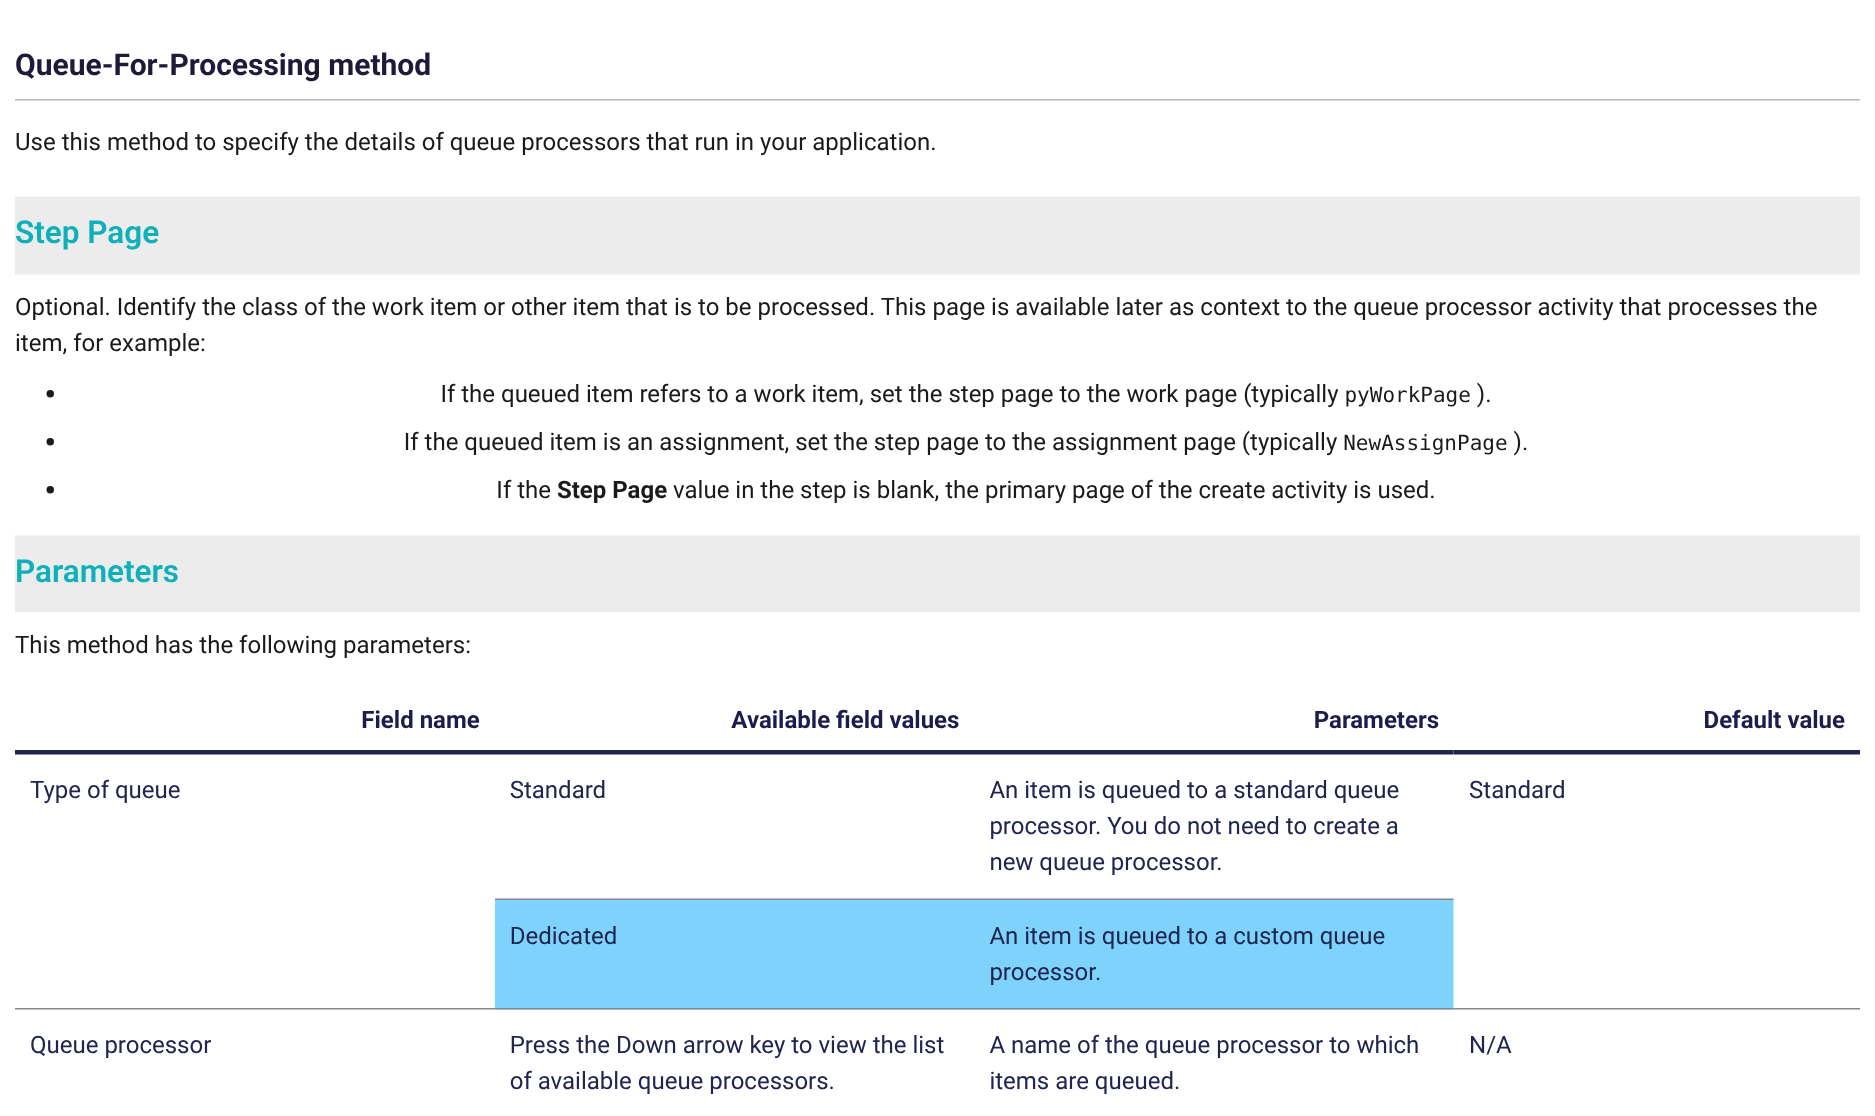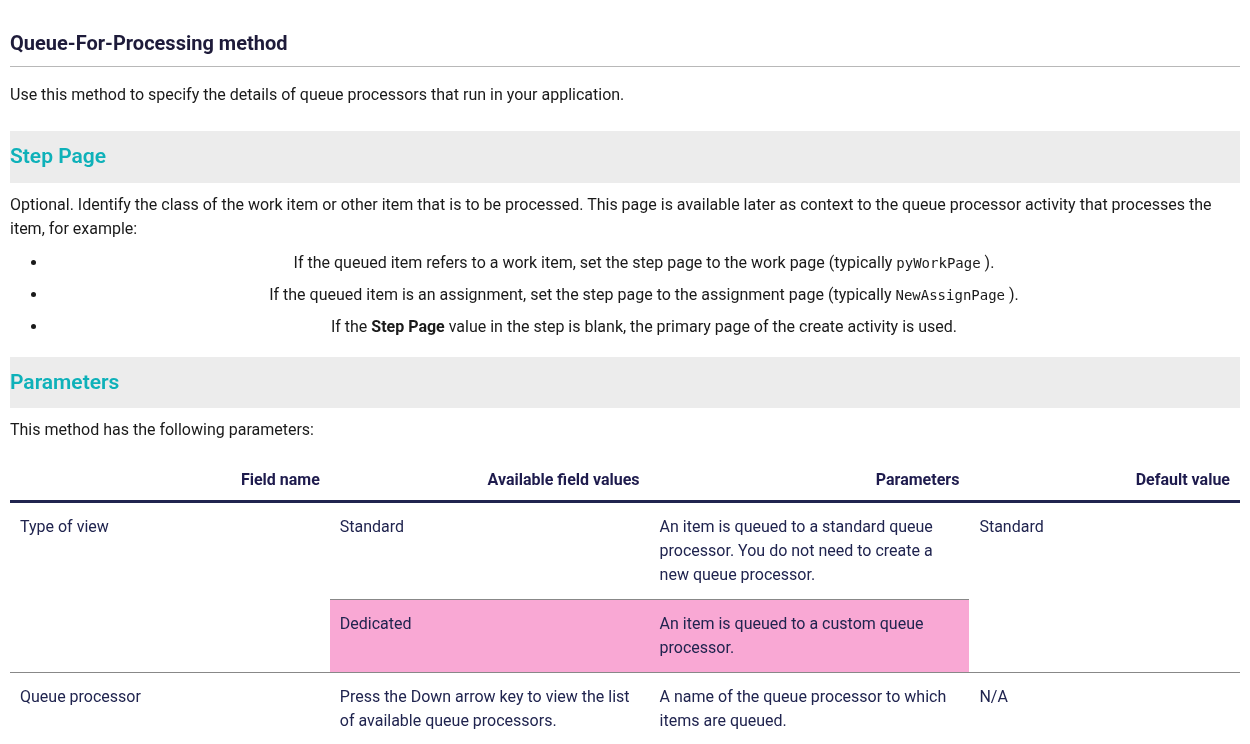--- a/index.html
+++ b/index.html
@@ -60,21 +60,21 @@
       padding: 12px 10px;
       vertical-align: top;
       border-bottom: 1px solid #888;
       color: #20244f;
     }
     
     .sub-divider {
       border-top: 1px solid #888;
     }
     .sub-shaded {
-      background: #f9a8d4;
+      background: #7dd3fc;
     }
     
     col.c1 { width: 26%; }
     col.c2 { width: 26%; }
     col.c3 { width: 26%; }
     col.c4 { width: 22%; }
   </style>
 </head>
 <body>
 
@@ -110,21 +110,21 @@
   <thead>
     <tr>
       <th>Field name</th>
       <th>Available field values</th>
       <th>Parameters</th>
       <th>Default value</th>
     </tr>
   </thead>
   <tbody>
     <tr>
-      <td rowspan="2">Type of view</td>
+      <td rowspan="2">Type of queue</td>
       <td style="border-bottom:none;">Standard</td>
       <td style="border-bottom:none;">An item is queued to a standard queue processor. You do not need to create a new queue processor.</td>
       <td rowspan="2">Standard</td>
     </tr>
     <tr>
       <td class="sub-divider sub-shaded">Dedicated</td>
       <td class="sub-divider sub-shaded">An item is queued to a custom queue processor.</td>
     </tr>
     <tr>
       <td>Queue processor</td>

